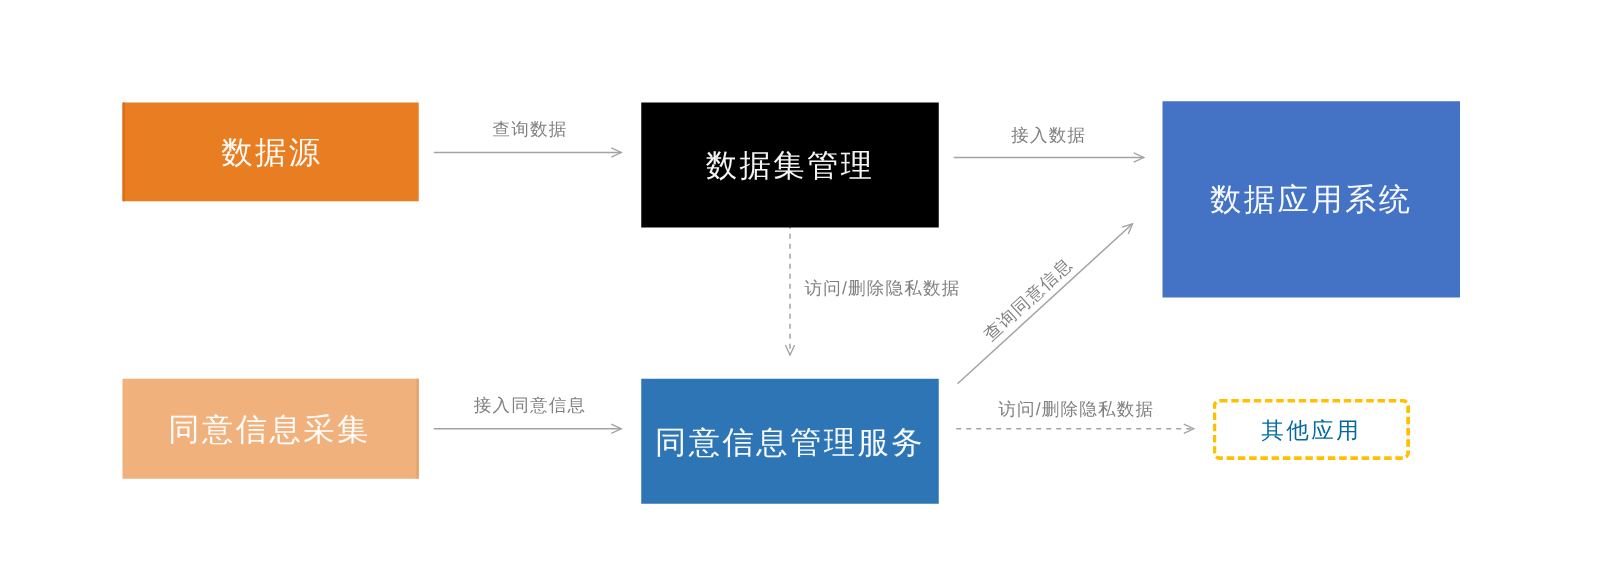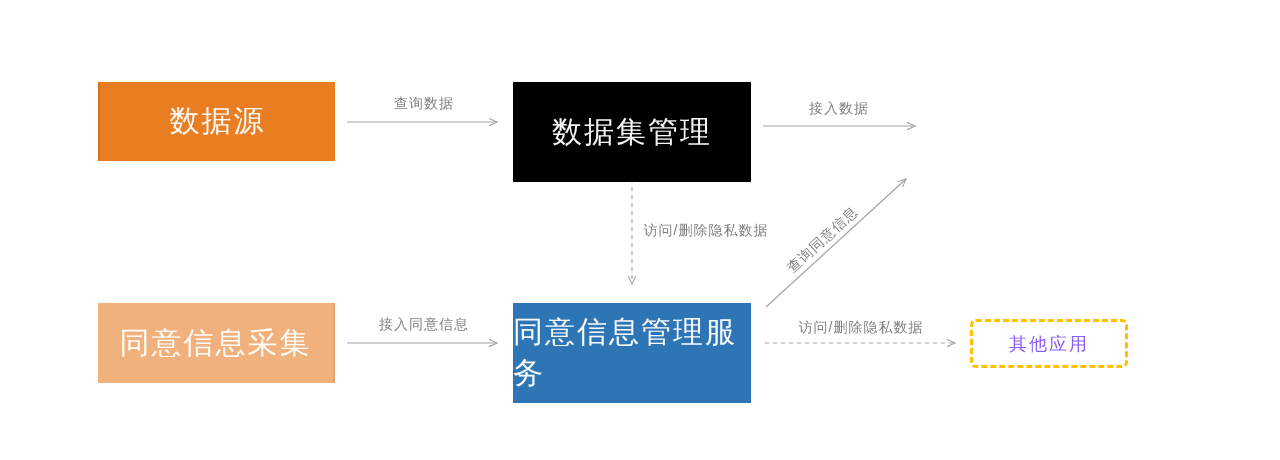--- a/index.html
+++ b/index.html
@@ -14,21 +14,21 @@
     height: 460px;
     background: #ffffff;
     overflow: hidden;
   }
   .node {
     position: absolute;
     display: flex;
     align-items: center;
     justify-content: center;
     color: rgba(255,255,255,0.96);
-    font-size: 30px;
+    font-size: 25px;
     font-weight: 300;
     letter-spacing: 2px;
     box-sizing: border-box;
   }
   .node-data-source {
     left: 98px; top: 82px; width: 237px; height: 79px;
     background: #E87D22;
     border-left: 2px solid #d8701a;
   }
   .node-dataset-mgmt {
@@ -46,21 +46,21 @@
   }
   .node-consent-mgmt {
     left: 513px; top: 303px; width: 238px; height: 100px;
     background: #2E75B6;
   }
   .node-other-apps {
     left: 970px; top: 319px; width: 158px; height: 49px;
     background: #ffffff;
     border: 3px dashed #FFC000;
     border-radius: 6px;
-    color: #8b5cf6;
+    color: #0369a1;
     font-size: 18px;
     letter-spacing: 2px;
   }
   .edges-layer {
     position: absolute;
     left: 0; top: 0;
     width: 1280px; height: 460px;
     pointer-events: none;
   }
   .edge-label {
@@ -103,20 +103,23 @@
   </svg>
 
   <div class="node node-data-source">
     <span>数据源</span>
   </div>
 
   <div class="node node-dataset-mgmt">
     <span>数据集管理</span>
   </div>
 
+  <div class="node node-data-app-system">
+    <span>数据应用系统</span>
+  </div>
 
   <div class="node node-consent-collection">
     <span>同意信息采集</span>
   </div>
 
   <div class="node node-consent-mgmt">
     <span>同意信息管理服务</span>
   </div>
 
   <div class="node node-other-apps">

